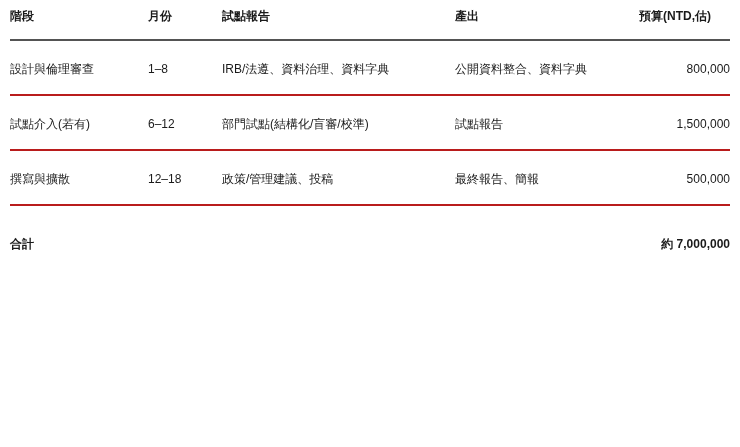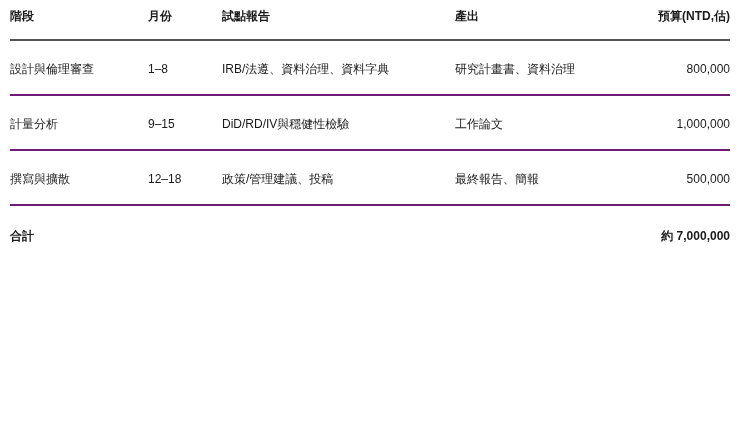--- a/index.html
+++ b/index.html
@@ -30,40 +30,40 @@
   col.c-deliverables { width: 165px; }
   col.c-budget       { width: 110px; }
 
   th {
     text-align: left;
     vertical-align: top;
     font-weight: 700;
     padding: 4px 18px 10px 0;
     border-bottom: 2px solid #545454;
   }
-  th.num { text-align: right; padding-right: 0; }
+  th.num { text-align: center; padding-right: 0; }
 
   td {
     vertical-align: top;
     padding: 16px 18px 12px 0;
-    border-bottom: 2px solid #701a75;
+    border-bottom: 2px solid #b91c1c;
   }
   td.num {
     text-align: right;
     padding-right: 0;
     white-space: nowrap;
   }
   .months-inner {
     display: inline-block;
     max-width: 40px;
   }
   tfoot td {
     border-bottom: none;
     font-weight: 700;
-    padding-top: 18px;
+    padding-top: 26px;
     padding-bottom: 2px;
   }
 </style>
 </head>
 <body>
 
 <div class="table-wrap">
   <table class="phases">
     <colgroup>
       <col class="c-stage">
@@ -79,29 +79,29 @@
         <th>試點報告</th>
         <th>產出</th>
         <th class="num">預算(NTD,估)</th>
       </tr>
     </thead>
     <tbody>
       <tr>
         <td>設計與倫理審查</td>
         <td><span class="months-inner">1–8</span></td>
         <td>IRB/法遵、資料治理、資料字典</td>
-        <td>研究計畫書、資料治理</td>
+        <td>公開資料整合、資料字典</td>
         <td class="num">800,000</td>
       </tr>
       <tr>
-        <td>計量分析</td>
-        <td><span class="months-inner">9–15</span></td>
-        <td>DiD/RD/IV與穩健性檢驗</td>
-        <td>工作論文</td>
-        <td class="num">1,000,000</td>
+        <td>試點介入(若有)</td>
+        <td><span class="months-inner">6–12</span></td>
+        <td>部門試點(結構化/盲審/校準)</td>
+        <td>試點報告</td>
+        <td class="num">1,500,000</td>
       </tr>
       <tr>
         <td>撰寫與擴散</td>
         <td><span class="months-inner">12–18</span></td>
         <td>政策/管理建議、投稿</td>
         <td>最終報告、簡報</td>
         <td class="num">500,000</td>
       </tr>
     </tbody>
     <tfoot>

